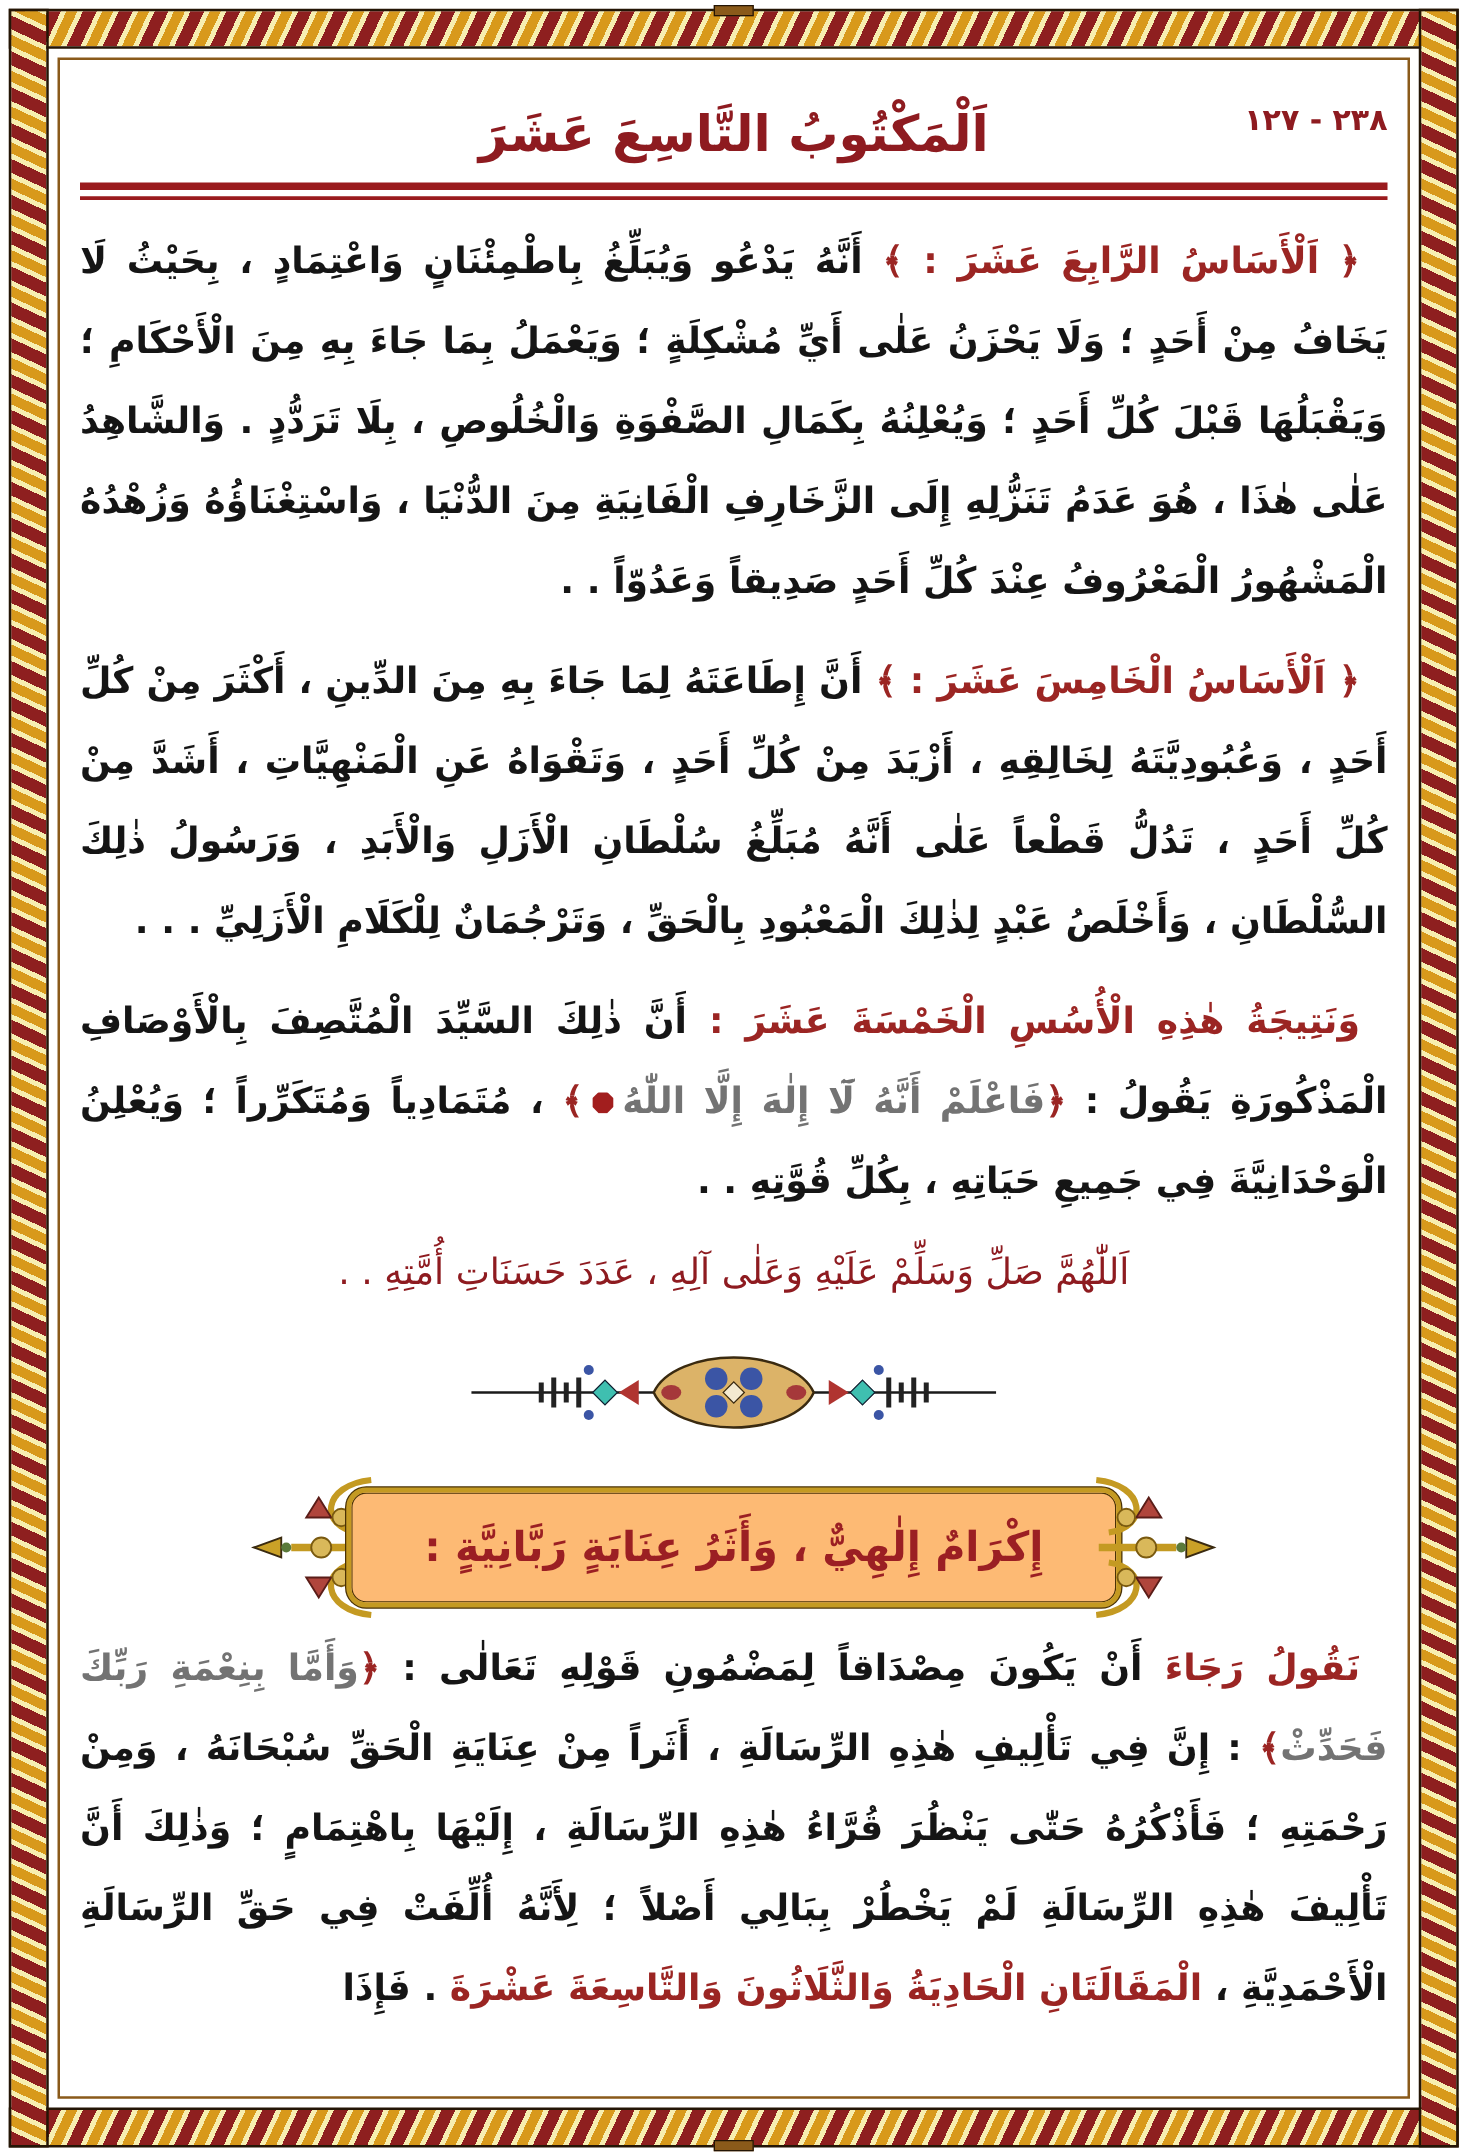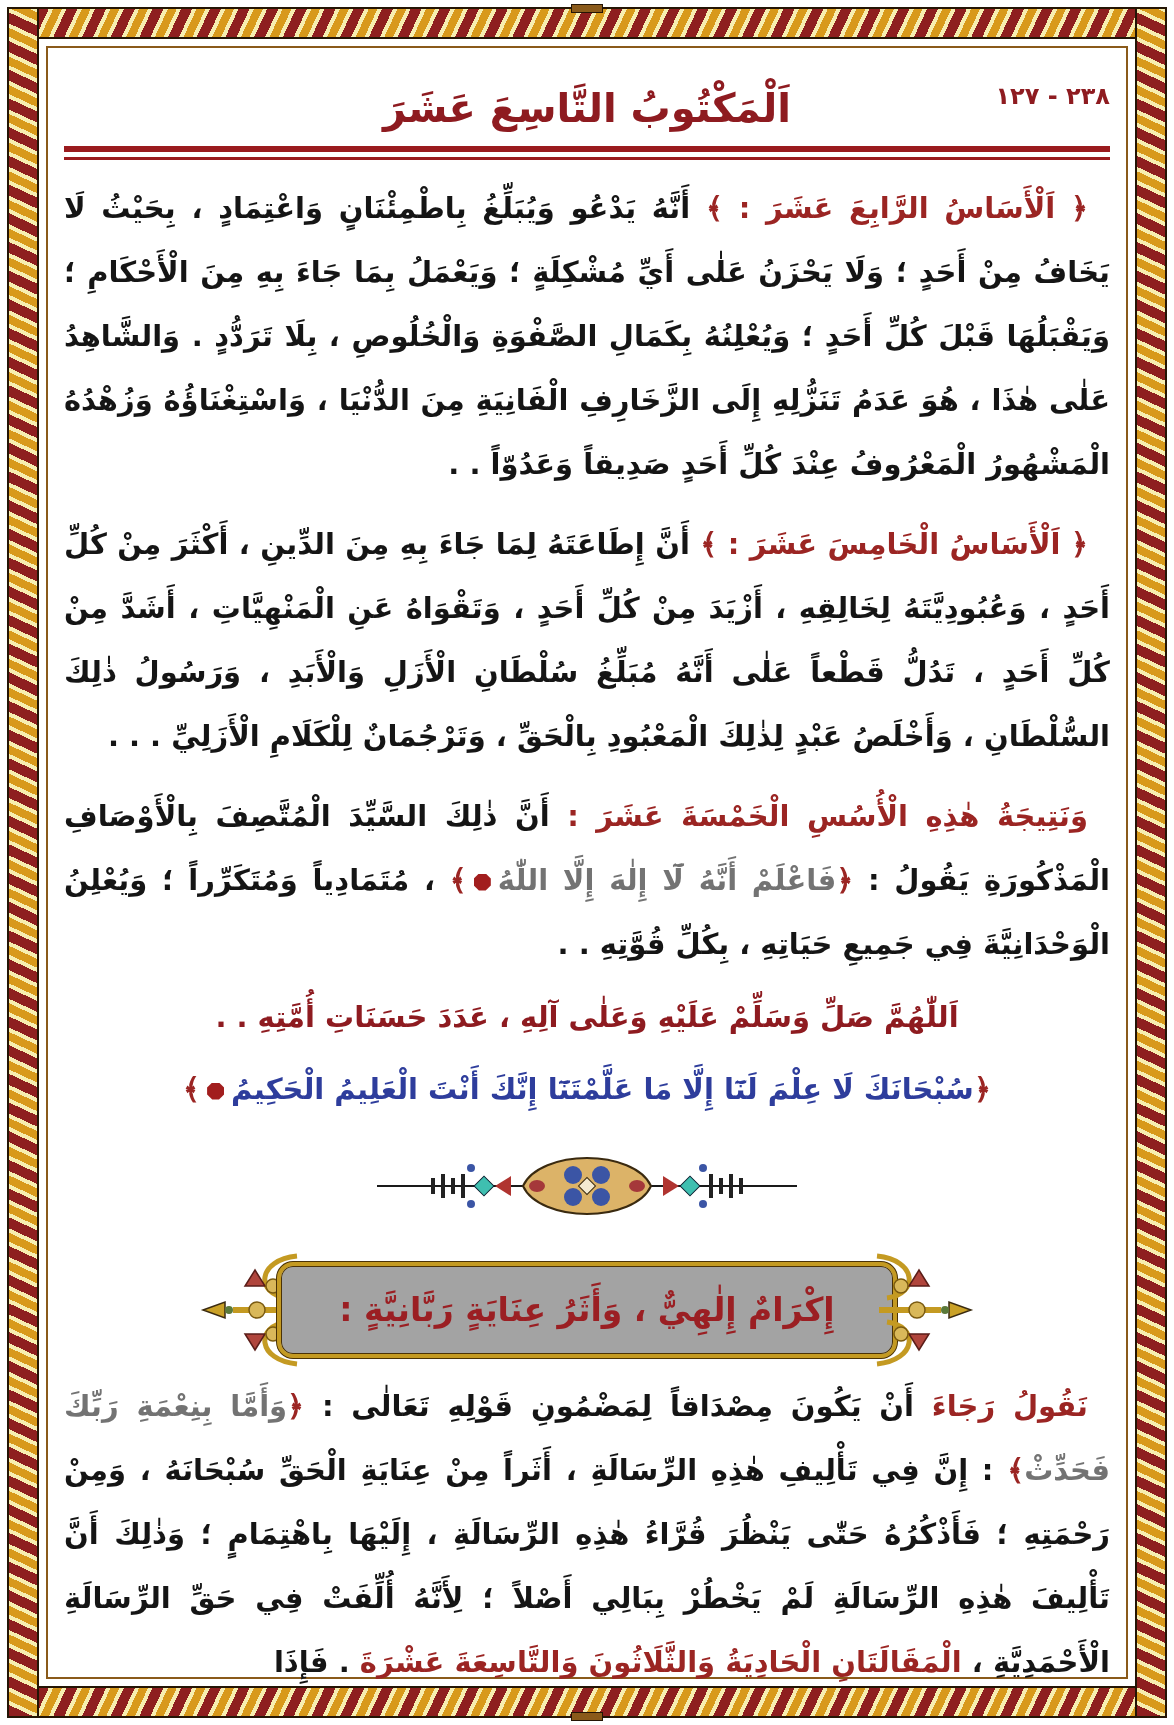--- a/index.html
+++ b/index.html
@@ -37,29 +37,29 @@
     margin:16px 0 0 0;font-size:29px;font-weight:bold;line-height:64px;color:#151515;
     text-align:justify;text-indent:22px;
   }
   .seg-black{color:#151515;}
   .seg-red{color:#9b2523;}
   .seg-blue{color:#737373;}
   .seg-bracket{color:#9b2523;}
   .rosette{display:inline-block;width:17px;height:17px;margin:0 7px;background:#a21e1e;
     clip-path:polygon(30% 0,70% 0,100% 30%,100% 70%,70% 100%,30% 100%,0 70%,0 30%);vertical-align:middle;}
 
-  .center-line{margin:10px 0 0 0;text-align:center;font-size:29px;font-weight:bold;line-height:62px;}
+  .center-line{margin:10px 0 0 0;text-align:center;font-size:29px;font-weight:normal;line-height:62px;}
   .dua-line{color:#8e1b20;}
   .verse-line .seg-blue{color:#2e3d9c;}
 
   .divider-wrap{margin:28px 0 6px 0;text-align:center;}
 
   .frame-wrap{position:relative;width:620px;margin:34px auto 0 auto;}
   .frame-box{
-    position:relative;border:4px solid #c49a22;border-radius:16px;background:#a3a3a3;
+    position:relative;border:4px solid #c49a22;border-radius:16px;background:#fdba74;
     box-shadow:0 0 0 1px #4a3206, inset 0 0 0 1px #4a3206;
     padding:16px 34px;text-align:center;
   }
   .frame-title{font-size:33px;font-weight:bold;color:#9b1f23;line-height:56px;}
   .side-orn{position:absolute;top:50%;width:104px;height:156px;margin-top:-78px;}
   .side-orn-right{right:-78px;transform:scaleX(-1);}
   .side-orn-left{left:-78px;}
 </style>
 </head>
 <body>
@@ -81,21 +81,20 @@
       <div class="page-title">اَلْمَكْتُوبُ التَّاسِعَ عَشَرَ</div>
     </div>
     <div class="double-rule"></div>
 
     <p class="para"><span class="seg-bracket">﴿ </span><span class="seg-red">اَلْأَسَاسُ الرَّابِعَ عَشَرَ : </span><span class="seg-bracket">﴾ </span><span class="seg-black">أَنَّهُ يَدْعُو وَيُبَلِّغُ بِاطْمِئْنَانٍ وَاعْتِمَادٍ ، بِحَيْثُ لَا يَخَافُ مِنْ أَحَدٍ ؛ وَلَا يَحْزَنُ عَلٰى أَيِّ مُشْكِلَةٍ ؛ وَيَعْمَلُ بِمَا جَاءَ بِهِ مِنَ الْأَحْكَامِ ؛ وَيَقْبَلُهَا قَبْلَ كُلِّ أَحَدٍ ؛ وَيُعْلِنُهُ بِكَمَالِ الصَّفْوَةِ وَالْخُلُوصِ ، بِلَا تَرَدُّدٍ . وَالشَّاهِدُ عَلٰى هٰذَا ، هُوَ عَدَمُ تَنَزُّلِهِ إِلَى الزَّخَارِفِ الْفَانِيَةِ مِنَ الدُّنْيَا ، وَاسْتِغْنَاؤُهُ وَزُهْدُهُ الْمَشْهُورُ الْمَعْرُوفُ عِنْدَ كُلِّ أَحَدٍ صَدِيقاً وَعَدُوّاً . .</span></p>
     <p class="para"><span class="seg-bracket">﴿ </span><span class="seg-red">اَلْأَسَاسُ الْخَامِسَ عَشَرَ : </span><span class="seg-bracket">﴾ </span><span class="seg-black">أَنَّ إِطَاعَتَهُ لِمَا جَاءَ بِهِ مِنَ الدِّينِ ، أَكْثَرَ مِنْ كُلِّ أَحَدٍ ، وَعُبُودِيَّتَهُ لِخَالِقِهِ ، أَزْيَدَ مِنْ كُلِّ أَحَدٍ ، وَتَقْوَاهُ عَنِ الْمَنْهِيَّاتِ ، أَشَدَّ مِنْ كُلِّ أَحَدٍ ، تَدُلُّ قَطْعاً عَلٰى أَنَّهُ مُبَلِّغُ سُلْطَانِ الْأَزَلِ وَالْأَبَدِ ، وَرَسُولُ ذٰلِكَ السُّلْطَانِ ، وَأَخْلَصُ عَبْدٍ لِذٰلِكَ الْمَعْبُودِ بِالْحَقِّ ، وَتَرْجُمَانٌ لِلْكَلَامِ الْأَزَلِيِّ . . .</span></p>
     <p class="para"><span class="seg-red">وَنَتِيجَةُ هٰذِهِ الْأُسُسِ الْخَمْسَةَ عَشَرَ : </span><span class="seg-black">أَنَّ ذٰلِكَ السَّيِّدَ الْمُتَّصِفَ بِالْأَوْصَافِ الْمَذْكُورَةِ يَقُولُ : </span><span class="seg-bracket">﴿</span><span class="seg-blue">فَاعْلَمْ أَنَّهُ لَٓا إِلٰهَ إِلَّا اللّٰهُ</span><span class="rosette"></span><span class="seg-bracket">﴾</span><span class="seg-black"> ، مُتَمَادِياً وَمُتَكَرِّراً ؛ وَيُعْلِنُ الْوَحْدَانِيَّةَ فِي جَمِيعِ حَيَاتِهِ ، بِكُلِّ قُوَّتِهِ . .</span></p>
 
     <div class="center-line dua-line">اَللّٰهُمَّ صَلِّ وَسَلِّمْ عَلَيْهِ وَعَلٰى آلِهِ ، عَدَدَ حَسَنَاتِ أُمَّتِهِ . .</div>
 
-    <div class="center-line verse-line"><span class="seg-bracket">﴿</span><span class="seg-blue">سُبْحَانَكَ لَا عِلْمَ لَنَٓا إِلَّا مَا عَلَّمْتَنَٓا إِنَّكَ أَنْتَ الْعَلِيمُ الْحَكِيمُ</span><span class="rosette"></span><span class="seg-bracket">﴾</span></div>
 
     <div class="divider-wrap">
       <svg width="420" height="76" viewBox="0 0 420 76" aria-hidden="true">
         <line x1="0" y1="38" x2="420" y2="38" stroke="#1a1a1a" stroke-width="2"></line>
 
         <path d="M210 10 C238 10 266 20 274 38 C266 56 238 66 210 66 C182 66 154 56 146 38 C154 20 182 10 210 10 Z" fill="#dcb368" stroke="#3a2a10" stroke-width="2"></path>
         <circle cx="196" cy="27" r="9" fill="#3b55a5"></circle>
         <circle cx="224" cy="27" r="9" fill="#3b55a5"></circle>
         <circle cx="196" cy="49" r="9" fill="#3b55a5"></circle>
         <circle cx="224" cy="49" r="9" fill="#3b55a5"></circle>

